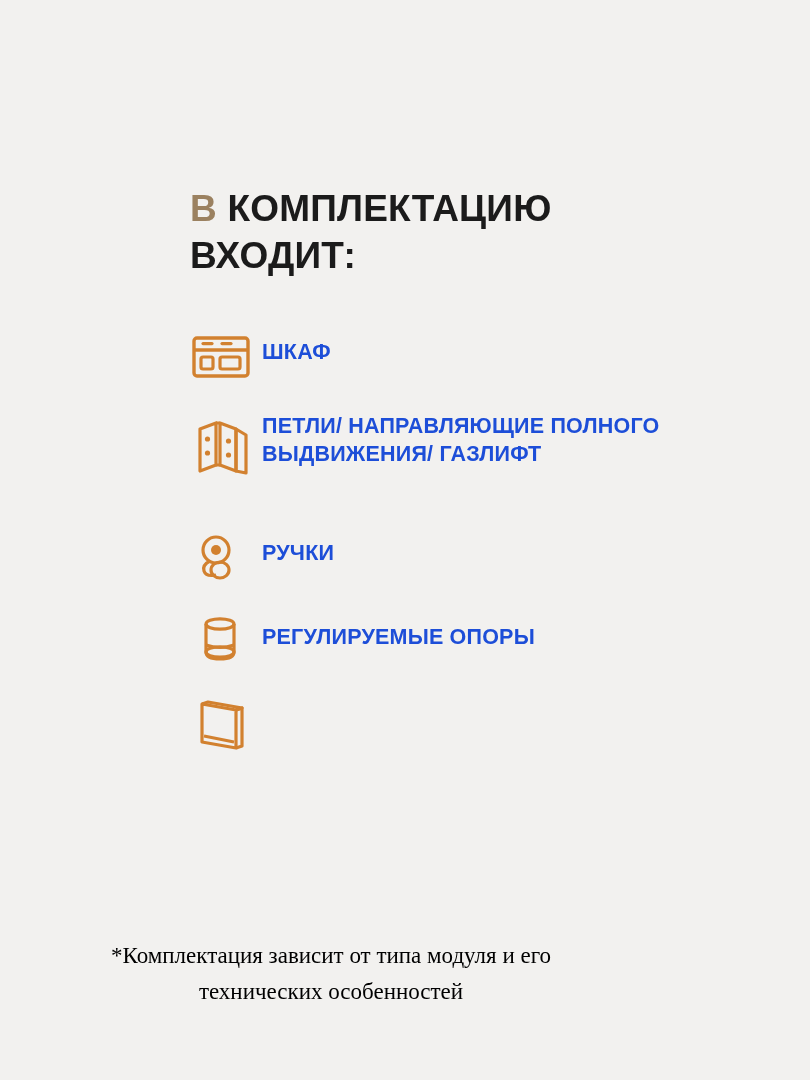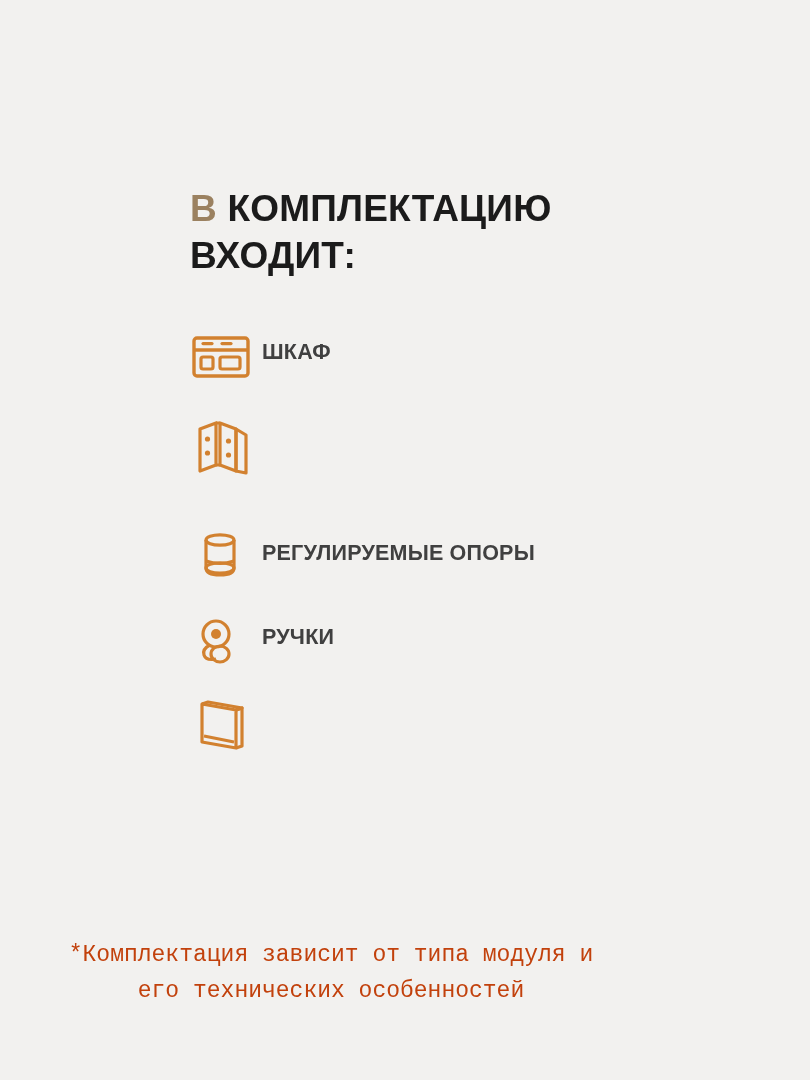--- a/index.html
+++ b/index.html
@@ -61,45 +61,45 @@
     align-items: center;
     justify-content: flex-start;
   }
   .item-label {
     flex: 1 1 auto;
     font-size: 21.5px;
     font-weight: bold;
     line-height: 1.28;
     letter-spacing: 0.2px;
     text-transform: uppercase;
-    color: #404040;
+    color: #1d4ed8;
     padding-top: 14px;
   }
   .item.multiline .item-label {
     padding-top: 4px;
   }
   .item.multiline {
     min-height: 95px;
   }
   .item.multiline .item-icon {
     padding-top: 6px;
     align-items: flex-start;
   }
 
   
   .footnote {
     position: absolute;
     left: 0;
     right: 0;
     top: 915px;
     text-align: center;
-    font-family: Liberation Mono, monospace;
+    font-family: Liberation Serif, serif;
     font-size: 23px;
     line-height: 1.55;
-    color: #c2410c;
+    color: #000000;
     padding: 0 50px;
   }
 </style>
 </head>
 <body>
 
 <div class="page">
 
   <h1 class="heading">
     <span class="lead">В </span><span class="rest">КОМПЛЕКТАЦИЮ ВХОДИТ:</span>
@@ -128,46 +128,47 @@
           <path d="M10 14 L26 8 V50 L10 56 Z" stroke="#d2812f" stroke-width="3.2" stroke-linejoin="round"></path>
           <path d="M30 8 L46 14 V56 L30 50 Z" stroke="#d2812f" stroke-width="3.2" stroke-linejoin="round"></path>
           <path d="M26 8 L30 8 M26 50 L30 50" stroke="#d2812f" stroke-width="3.2"></path>
           <circle cx="17.5" cy="24" r="2.6" fill="#d2812f"></circle>
           <circle cx="17.5" cy="38" r="2.6" fill="#d2812f"></circle>
           <circle cx="38.5" cy="26" r="2.6" fill="#d2812f"></circle>
           <circle cx="38.5" cy="40" r="2.6" fill="#d2812f"></circle>
           <path d="M46 14 L56 20 V58 L46 56 Z" stroke="#d2812f" stroke-width="3.2" stroke-linejoin="round"></path>
         </svg>
       </span>
+      <span class="item-label">ПЕТЛИ/ НАПРАВЛЯЮЩИЕ ПОЛНОГО ВЫДВИЖЕНИЯ/ ГАЗЛИФТ</span>
+    </div>
+
+    <div class="item">
+      <span class="item-icon">
+        <svg width="64" height="58" viewBox="0 0 64 58" fill="none" xmlns="http://www.w3.org/2000/svg">
+          <ellipse cx="26" cy="22" rx="13" ry="13" stroke="#d2812f" stroke-width="3.2"></ellipse>
+          <ellipse cx="26" cy="22" rx="5" ry="5" fill="#d2812f"></ellipse>
+          <path d="M20 33 q-8 4 -6 10 q2 6 12 4" stroke="#d2812f" stroke-width="3.2" fill="none"></path>
+          <ellipse cx="30" cy="42" rx="9" ry="8" stroke="#d2812f" stroke-width="3.2"></ellipse>
+        </svg>
+      </span>
+      <span class="item-label">РУЧКИ</span>
     </div>
 
     <div class="item">
       <span class="item-icon">
         <svg width="64" height="58" viewBox="0 0 64 58" fill="none" xmlns="http://www.w3.org/2000/svg">
           <ellipse cx="30" cy="12" rx="14" ry="5.2" stroke="#d2812f" stroke-width="3.2"></ellipse>
           <path d="M16 12 V40" stroke="#d2812f" stroke-width="3.2"></path>
           <path d="M44 12 V40" stroke="#d2812f" stroke-width="3.2"></path>
           <ellipse cx="30" cy="40" rx="14" ry="5.2" stroke="#d2812f" stroke-width="3.2"></ellipse>
           <path d="M16 40 q0 7 14 7 q14 0 14 -7" stroke="#d2812f" stroke-width="3.2" fill="none"></path>
           <path d="M16 33 q14 5 28 0" stroke="#d2812f" stroke-width="3" fill="none"></path>
         </svg>
       </span>
       <span class="item-label">РЕГУЛИРУЕМЫЕ ОПОРЫ</span>
-    </div>
-
-    <div class="item">
-      <span class="item-icon">
-        <svg width="64" height="58" viewBox="0 0 64 58" fill="none" xmlns="http://www.w3.org/2000/svg">
-          <ellipse cx="26" cy="22" rx="13" ry="13" stroke="#d2812f" stroke-width="3.2"></ellipse>
-          <ellipse cx="26" cy="22" rx="5" ry="5" fill="#d2812f"></ellipse>
-          <path d="M20 33 q-8 4 -6 10 q2 6 12 4" stroke="#d2812f" stroke-width="3.2" fill="none"></path>
-          <ellipse cx="30" cy="42" rx="9" ry="8" stroke="#d2812f" stroke-width="3.2"></ellipse>
-        </svg>
-      </span>
-      <span class="item-label">РУЧКИ</span>
     </div>
 
     <div class="item">
       <span class="item-icon">
         <svg width="64" height="58" viewBox="0 0 64 58" fill="none" xmlns="http://www.w3.org/2000/svg">
           <path d="M12 8 L46 14 V52 L12 46 Z" stroke="#d2812f" stroke-width="3.2" stroke-linejoin="round"></path>
           <path d="M12 8 L18 6 L52 12 L46 14" stroke="#d2812f" stroke-width="3.2" stroke-linejoin="round"></path>
           <path d="M46 14 L52 12 V50 L46 52" stroke="#d2812f" stroke-width="3.2" stroke-linejoin="round"></path>
           <path d="M14 40 L44 46" stroke="#d2812f" stroke-width="3"></path>
         </svg>

